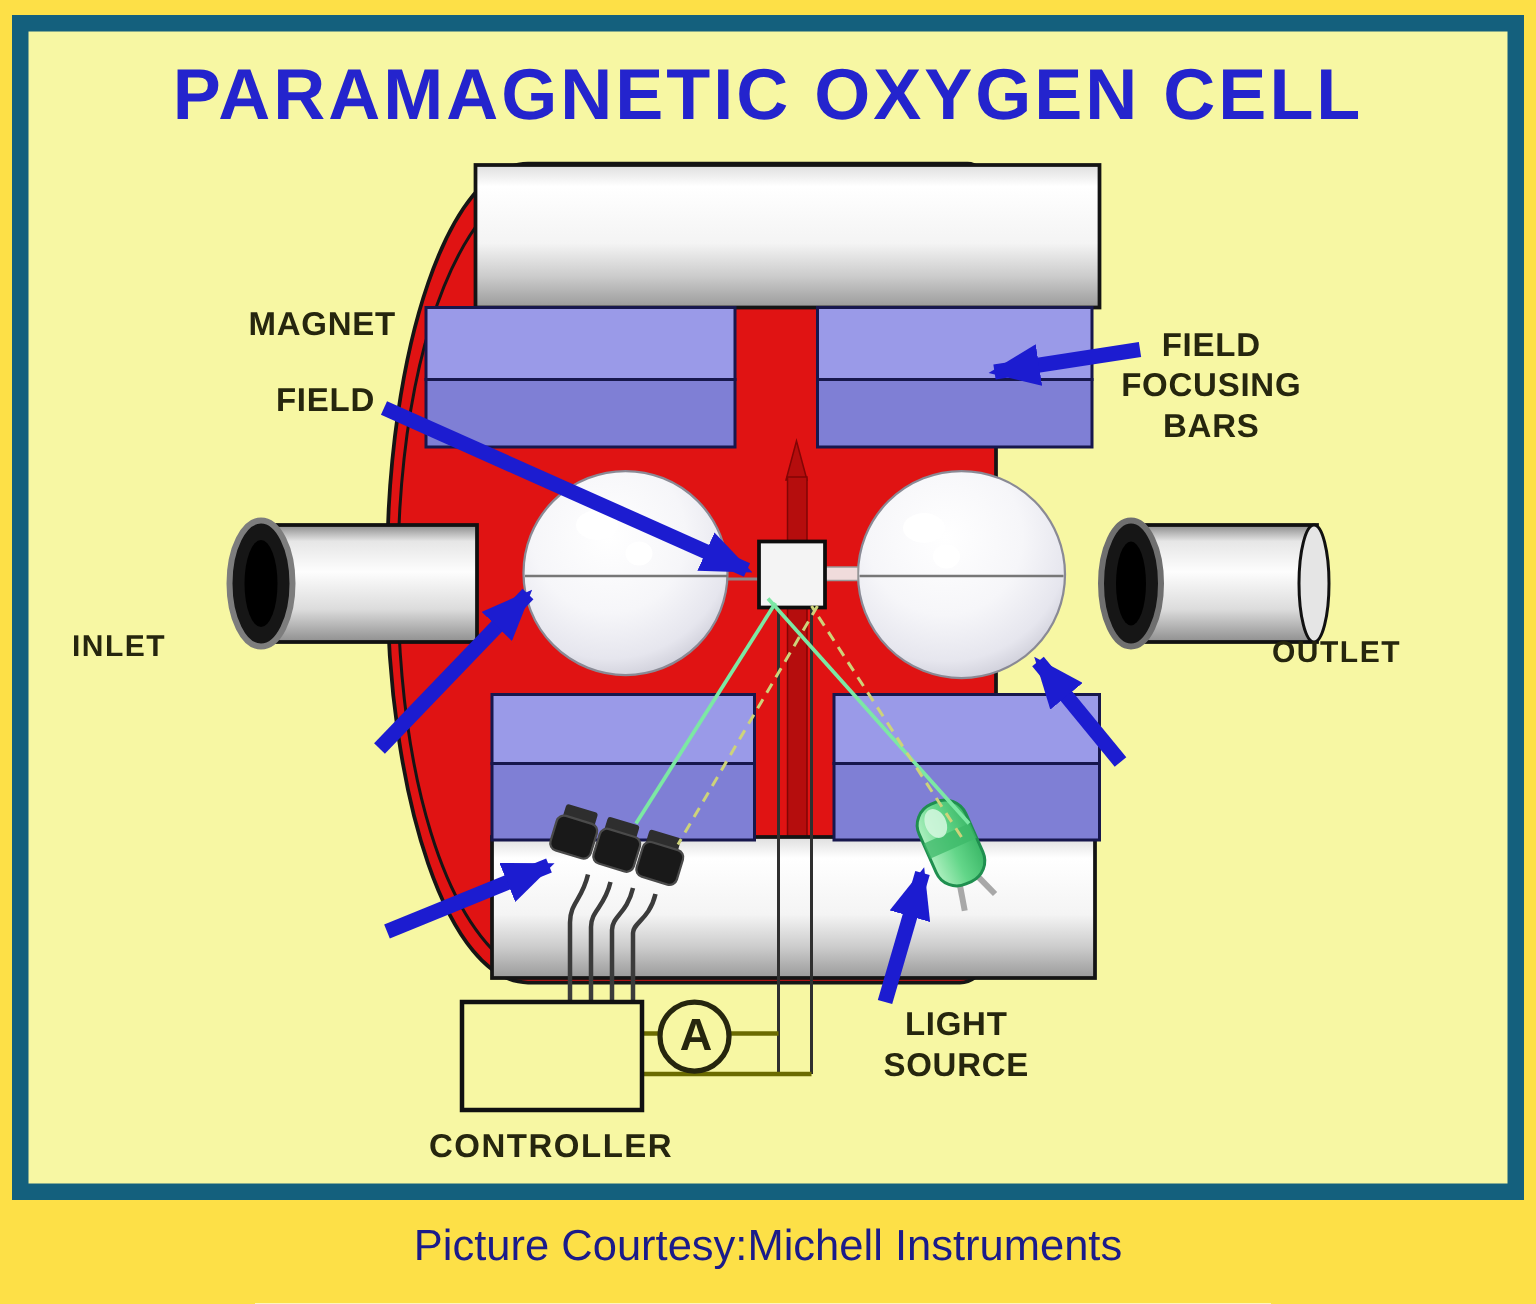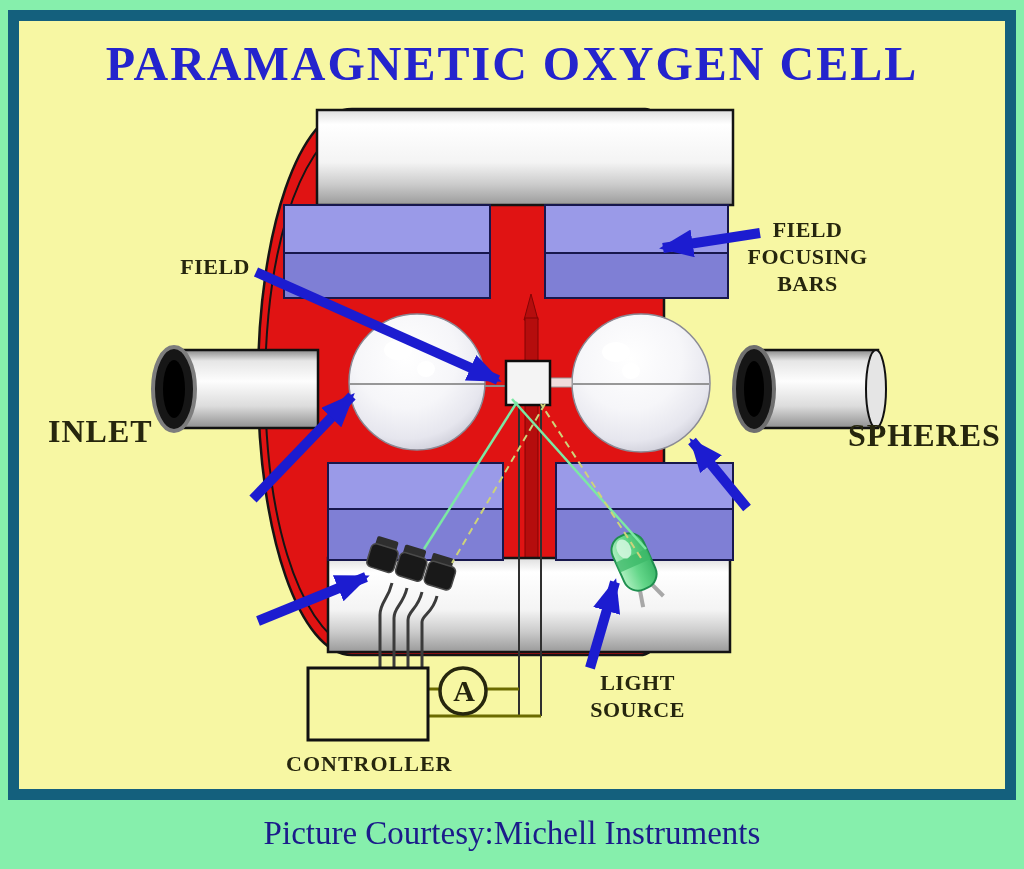--- a/index.html
+++ b/index.html
@@ -11,36 +11,36 @@
     --bar-blue-dark:#7f7fd5;
     --arrow-blue:#1c1cd0;
     --label-dark:#26260e;
     --caption-navy:#1b1b8a;
     --beam-green:#7ce8a4;
     --beam-khaki:#cdd37a;
     --wire-olive:#6b6b00;
   }
   *{margin:0;padding:0;box-sizing:border-box;}
   html,body{background:#ffffff;}
-  .page{position:relative;width:1024px;height:869px;background:#86efac;overflow:hidden;
-        font-family:Liberation Serif, serif;}
+  .page{position:relative;width:1024px;height:869px;background:#fde047;overflow:hidden;
+        font-family:Liberation Sans, sans-serif;}
   .panel{position:absolute;left:8px;top:10px;width:1008px;height:790px;
          background:var(--background-yellow);border:11px solid var(--border-teal);}
   .title{position:absolute;left:8px;top:36px;width:1008px;text-align:center;
          font-size:48px;font-weight:bold;letter-spacing:2px;color:var(--title-blue);}
   svg.diagram{position:absolute;left:0;top:0;width:1024px;height:869px;}
   .lbl{position:absolute;font-weight:bold;font-size:22px;line-height:27px;
        letter-spacing:0.5px;color:var(--label-dark);white-space:pre-line;}
   .lbl.right{text-align:right;}
   .lbl.center{text-align:center;}
-  .lbl.big{font-size:32px;letter-spacing:1px;}
+  .lbl.big{font-size:20px;letter-spacing:1px;}
   .ammeter-letter{position:absolute;left:448px;top:674px;width:32px;height:34px;
        text-align:center;font-size:30px;font-weight:bold;color:var(--label-dark);}
   .caption{position:absolute;left:0;top:815px;width:1024px;text-align:center;
-       font-size:33px;color:var(--caption-navy);}
+       font-size:29px;color:var(--caption-navy);}
 </style>
 </head>
 <body>
 
 <div class="page">
 
   <div class="panel"></div>
 
   <div class="title">PARAMAGNETIC OXYGEN CELL</div>
 
@@ -185,25 +185,26 @@
     <g stroke="var(--arrow-blue)" stroke-width="10" fill="none">
       <line x1="256" y1="272" x2="498" y2="380" marker-end="url(#ah)"></line>
       <line x1="253" y1="499" x2="352" y2="396" marker-end="url(#ah)"></line>
       <line x1="258" y1="621" x2="366" y2="577" marker-end="url(#ah)"></line>
       <line x1="590" y1="668" x2="615" y2="582" marker-end="url(#ah)"></line>
       <line x1="747" y1="508" x2="692" y2="441" marker-end="url(#ah)"></line>
       <line x1="760" y1="233" x2="663" y2="248" marker-end="url(#ah)"></line>
     </g>
   </svg>
 
+  <div class="lbl right" style="left:120px;top:202px;width:144px;">MAGNET</div>
   <div class="lbl right" style="left:120px;top:253px;width:130px;">FIELD</div>
   <div class="lbl big" style="left:48px;top:418px;">INLET</div>
   <div class="lbl" style="left:286px;top:750px;letter-spacing:1px;">CONTROLLER</div>
   <div class="lbl center" style="left:725px;top:216px;width:165px;">FIELD
 FOCUSING
 BARS</div>
   <div class="lbl center" style="left:555px;top:669px;width:165px;">LIGHT
 SOURCE</div>
-  <div class="lbl big" style="left:848px;top:422px;">SPHERES</div>
+  <div class="lbl big" style="left:848px;top:422px;">OUTLET</div>
   <div class="ammeter-letter">A</div>
 
   <div class="caption">Picture Courtesy:Michell Instruments</div>
 </div>
 
 </body></html>

